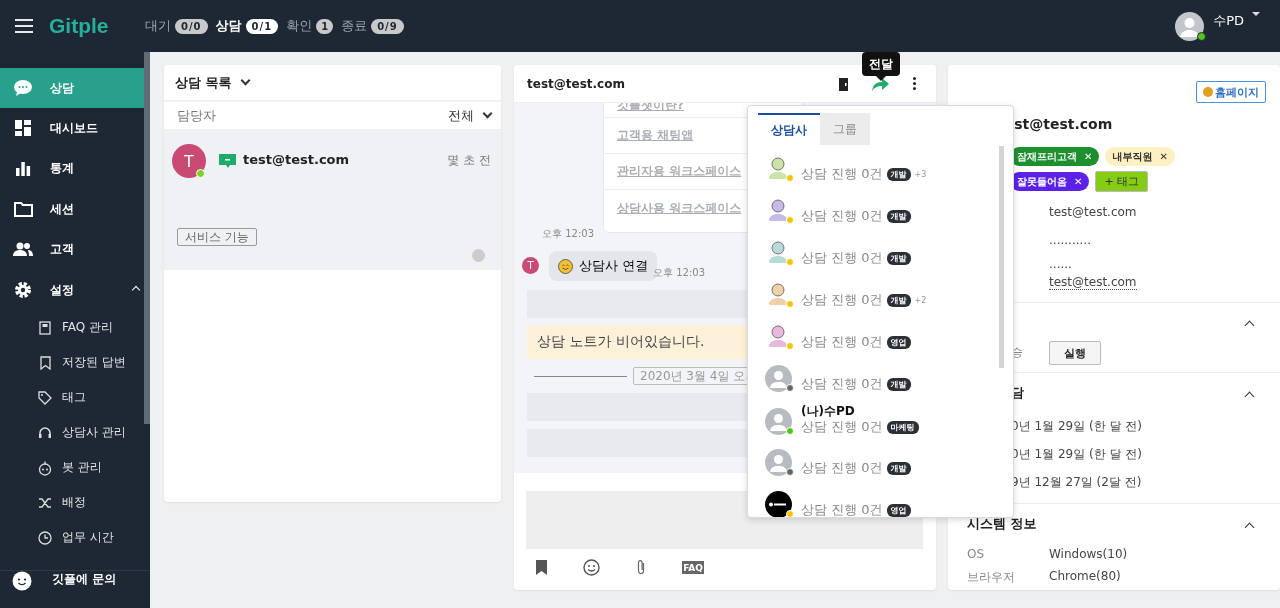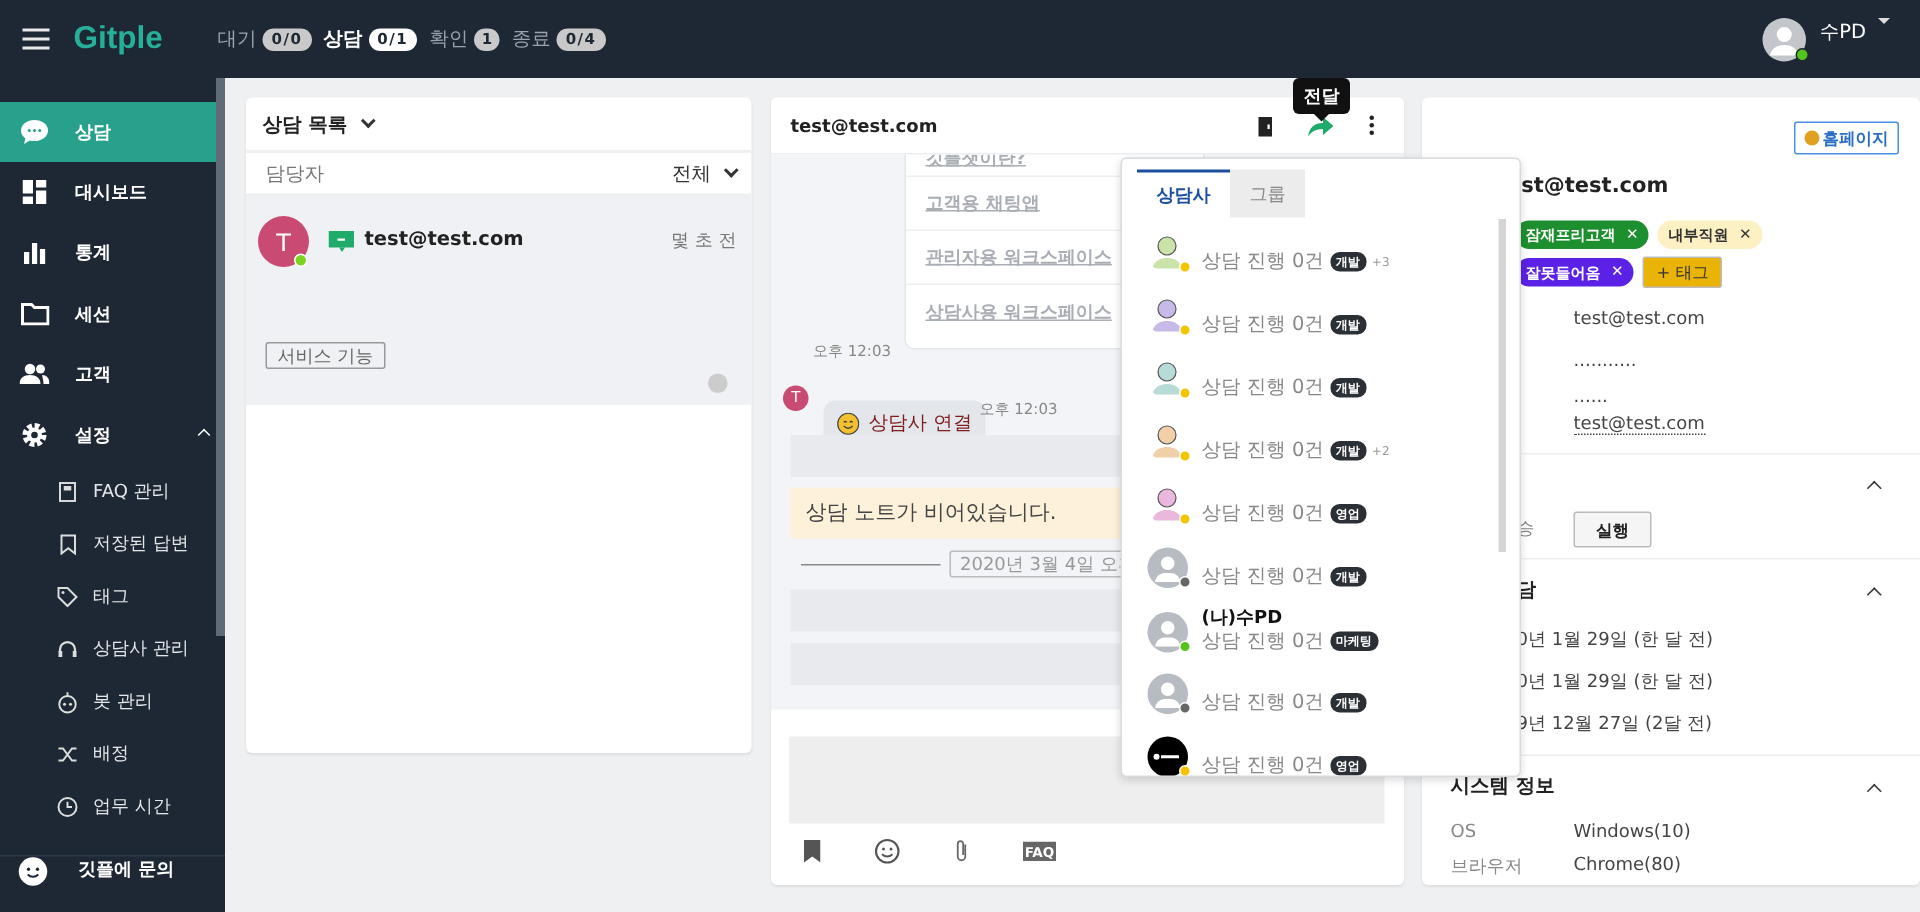--- a/index.html
+++ b/index.html
@@ -78,21 +78,21 @@
     <div class="stat active">
         <span>상담</span>
         <span class="pill">0/1</span>
       </div>
     <div class="stat">
         <span>확인</span>
         <span class="pill round">1</span>
       </div>
     <div class="stat">
         <span>종료</span>
-        <span class="pill">0/4</span>
+        <span class="pill">0/9</span>
       </div>
   </div>
   <div class="user">
     <div class="avatar-lg">
       <svg width="29" height="29" viewBox="0 0 29 29">
           <circle cx="14.5" cy="11" r="5" fill="#fff"></circle>
           <path d="M5 25c1-5 5-7 9.5-7s8.5 2 9.5 7z" fill="#fff"></path>
         </svg>
     </div>
     <span class="dot" style="left:22px;top:20px;width:9px;height:9px;background:#52c41a;border:1.5px solid #1d2834"></span>
@@ -294,21 +294,21 @@
   </div>
   <div class="chat-body">
     <div class="faq-card">
       <div class="faq-link" style="height:24px">깃플챗이란?</div>
       <div class="faq-link">고객용 채팅앱</div>
       <div class="faq-link">관리자용 워크스페이스</div>
       <div class="faq-link" style="border-bottom:none">상담사용 워크스페이스</div>
     </div>
     <span style="position:absolute;left:28px;top:124px;color:#888;font-size:10px">오후 12:03</span>
     <div style="position:absolute;left:8px;top:154px;width:17px;height:17px;border-radius:50%;background:#c94a72;color:#fff;font-size:10px;display:flex;align-items:center;justify-content:center">T</div>
-    <div style="position:absolute;left:35px;top:164px;height:30px;background:#e3e6eb;border-radius:8px;padding:0 9px;display:flex;align-items:center;font-size:13px;color:#7f1d1d">
+    <div style="position:absolute;left:35px;top:148px;height:30px;background:#e3e6eb;border-radius:8px;padding:0 9px;display:flex;align-items:center;font-size:13px;color:#000000">
       <span style="display:flex;margin-right:6px">
           <svg width="15" height="15" viewBox="0 0 15 15">
             <circle cx="7.5" cy="7.5" r="7" fill="#f5c030" stroke="#444" stroke-width=".8"></circle>
             <path d="M4.5 6.5q1-1 2 0M8.5 6.5q1-1 2 0" fill="none" stroke="#444" stroke-width=".9"></path>
             <path d="M4.5 9q3 3 6 0" fill="none" stroke="#444" stroke-width=".9"></path>
           </svg>
         </span>
       <span>상담사 연결</span>
     </div>
     <span style="position:absolute;left:139px;top:163px;color:#888;font-size:10px">오후 12:03</span>
@@ -370,21 +370,21 @@
     <span class="tag" style="background:#fdf0c2;color:#333">
         <span>내부직원</span>
         <span style="margin-left:7px;cursor:pointer">✕</span>
       </span>
   </div>
   <div style="position:absolute;left:62px;top:106px;display:flex;align-items:center">
     <span class="tag" style="background:#5b21e6;color:#fff">
         <span>잘못들어옴</span>
         <span style="margin-left:7px;cursor:pointer">✕</span>
       </span>
-    <span style="height:21px;border:1px solid #bbb;border-radius:2px;background:#eab308;padding:0 8px;font-size:11px;display:flex;align-items:center;cursor:pointer;color:#333">+ 태그</span>
+    <span style="height:21px;border:1px solid #bbb;border-radius:2px;background:#84cc16;padding:0 8px;font-size:11px;display:flex;align-items:center;cursor:pointer;color:#333">+ 태그</span>
   </div>
   <span style="position:absolute;left:101px;top:140px;font-size:12px;color:#444">test@test.com</span>
   <span style="position:absolute;left:101px;top:168px;font-size:12px;color:#444">...........</span>
   <span style="position:absolute;left:101px;top:192px;font-size:12px;color:#444">......</span>
   <span style="position:absolute;left:101px;top:210px;font-size:12px;color:#444;border-bottom:1px dotted #444">test@test.com</span>
   <div style="position:absolute;left:0;top:237px;width:332px;height:1px;background:#eceff2"></div>
   <span class="up" style="position:absolute;left:298px;top:253px"></span>
   <span style="position:absolute;left:63px;top:279px;font-size:12px;color:#888">승</span>
   <span style="position:absolute;left:101px;top:276px;height:24px;border:1px solid #bbb;border-radius:2px;background:#f5f5f5;padding:0 14px;font-size:11px;font-weight:bold;display:flex;align-items:center;cursor:pointer">실행</span>
   <div style="position:absolute;left:0;top:307px;width:332px;height:1px;background:#eceff2"></div>

